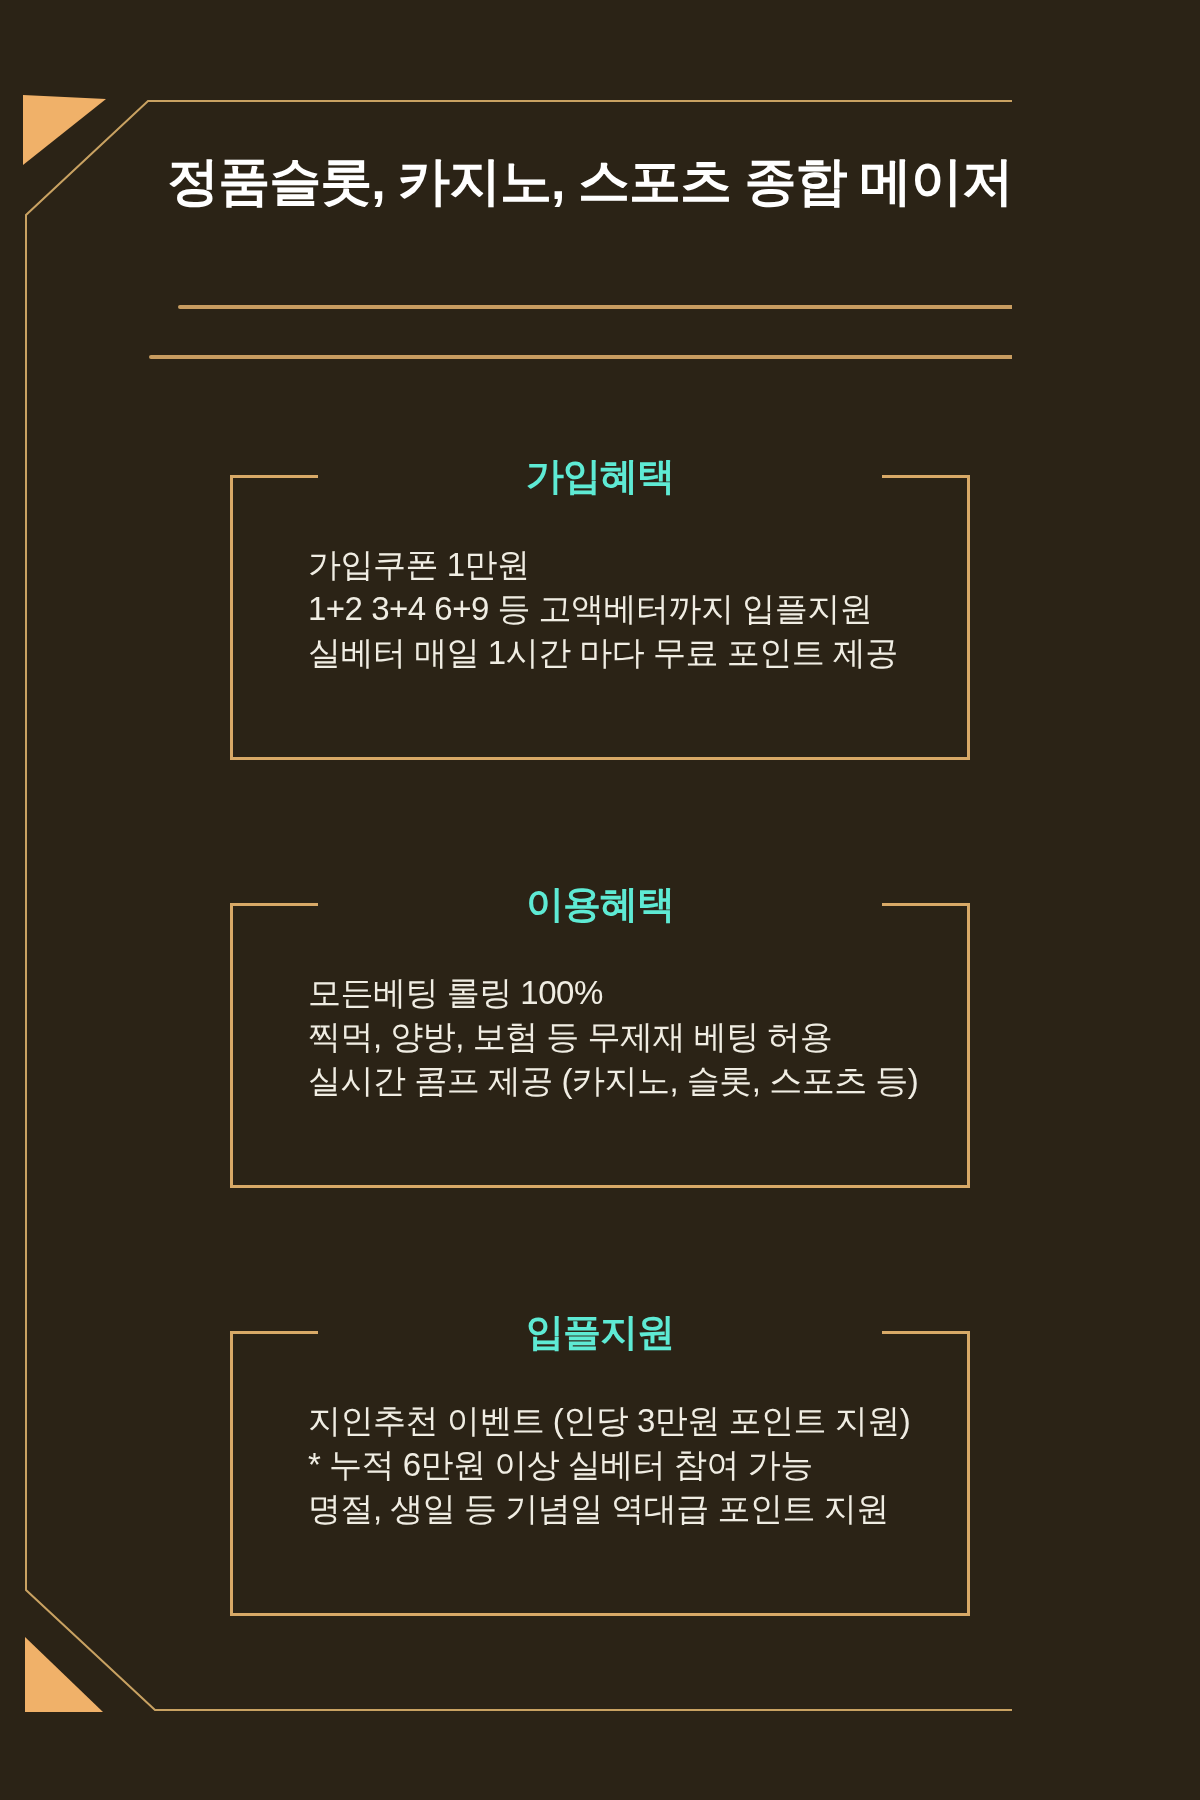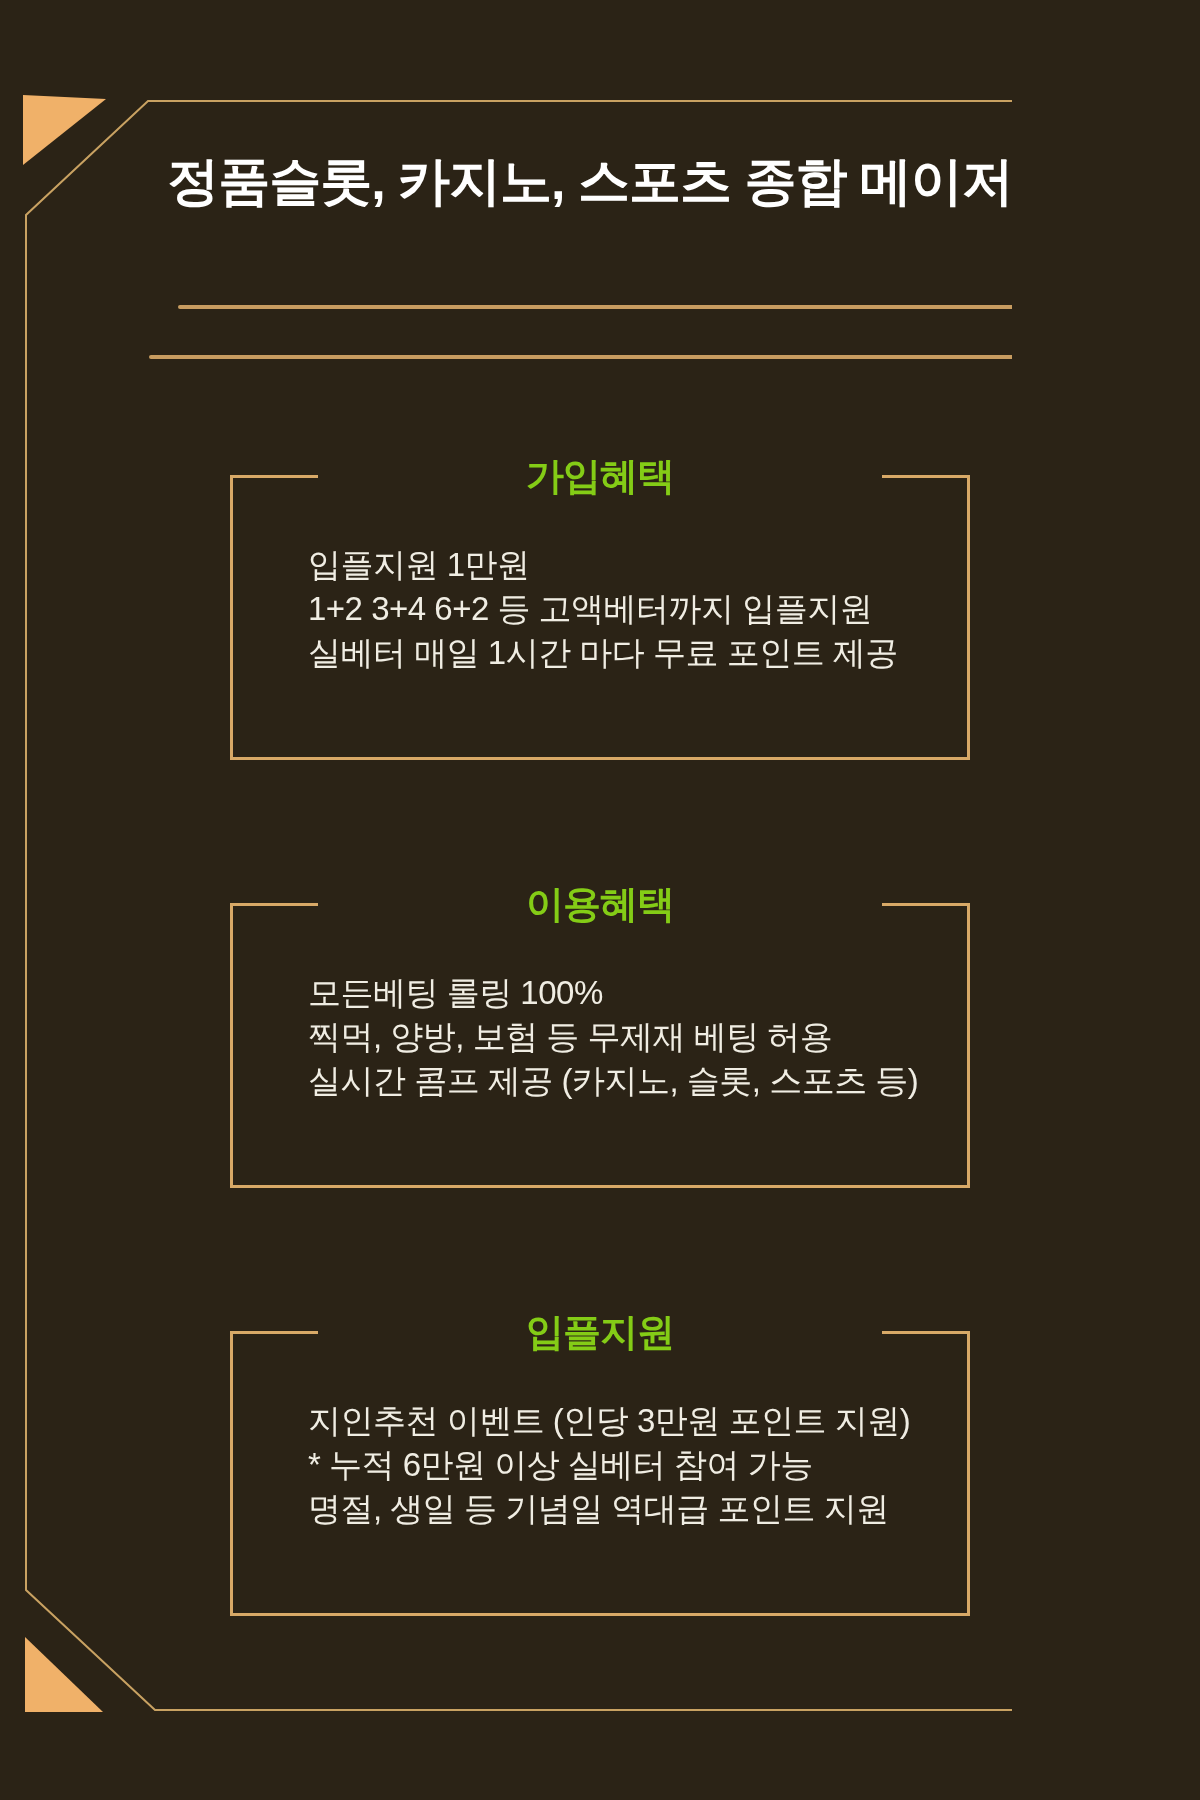--- a/index.html
+++ b/index.html
@@ -30,21 +30,21 @@
   .tick.tl{left:0;}
   .tick.tr{right:0;}
   .edge{position:absolute;background:#d8a967;}
   .edge.left{left:0;top:-2px;bottom:0;width:3px;}
   .edge.right{right:0;top:-2px;bottom:0;width:3px;}
   .edge.bottom{left:0;right:0;bottom:0;height:3px;}
 
   .box-header{
     position:absolute;top:-22px;left:0;right:0;margin:0;
     text-align:center;font-size:38px;font-weight:bold;line-height:42px;
-    color:#84cc16;letter-spacing:-1px;white-space:nowrap;
+    color:#5eead4;letter-spacing:-1px;white-space:nowrap;
   }
   .box-lines{position:absolute;top:66px;left:78px;right:10px;}
   .box-lines p{
     margin:0;font-size:33px;line-height:44px;
     color:#f0ede3;letter-spacing:-0.5px;white-space:nowrap;
   }
 </style>
 </head>
 <body>
 
@@ -64,22 +64,22 @@
   <div class="divider secondary"></div>
 
   <div class="box s1">
     <span class="tick tl"></span>
     <span class="tick tr"></span>
     <span class="edge left"></span>
     <span class="edge right"></span>
     <span class="edge bottom"></span>
     <h2 class="box-header">가입혜택</h2>
     <div class="box-lines">
-      <p>입플지원 1만원</p>
-      <p>1+2 3+4 6+2 등 고액베터까지 입플지원</p>
+      <p>가입쿠폰 1만원</p>
+      <p>1+2 3+4 6+9 등 고액베터까지 입플지원</p>
       <p>실베터 매일 1시간 마다 무료 포인트 제공</p>
     </div>
   </div>
 
   <div class="box s2">
     <span class="tick tl"></span>
     <span class="tick tr"></span>
     <span class="edge left"></span>
     <span class="edge right"></span>
     <span class="edge bottom"></span>

